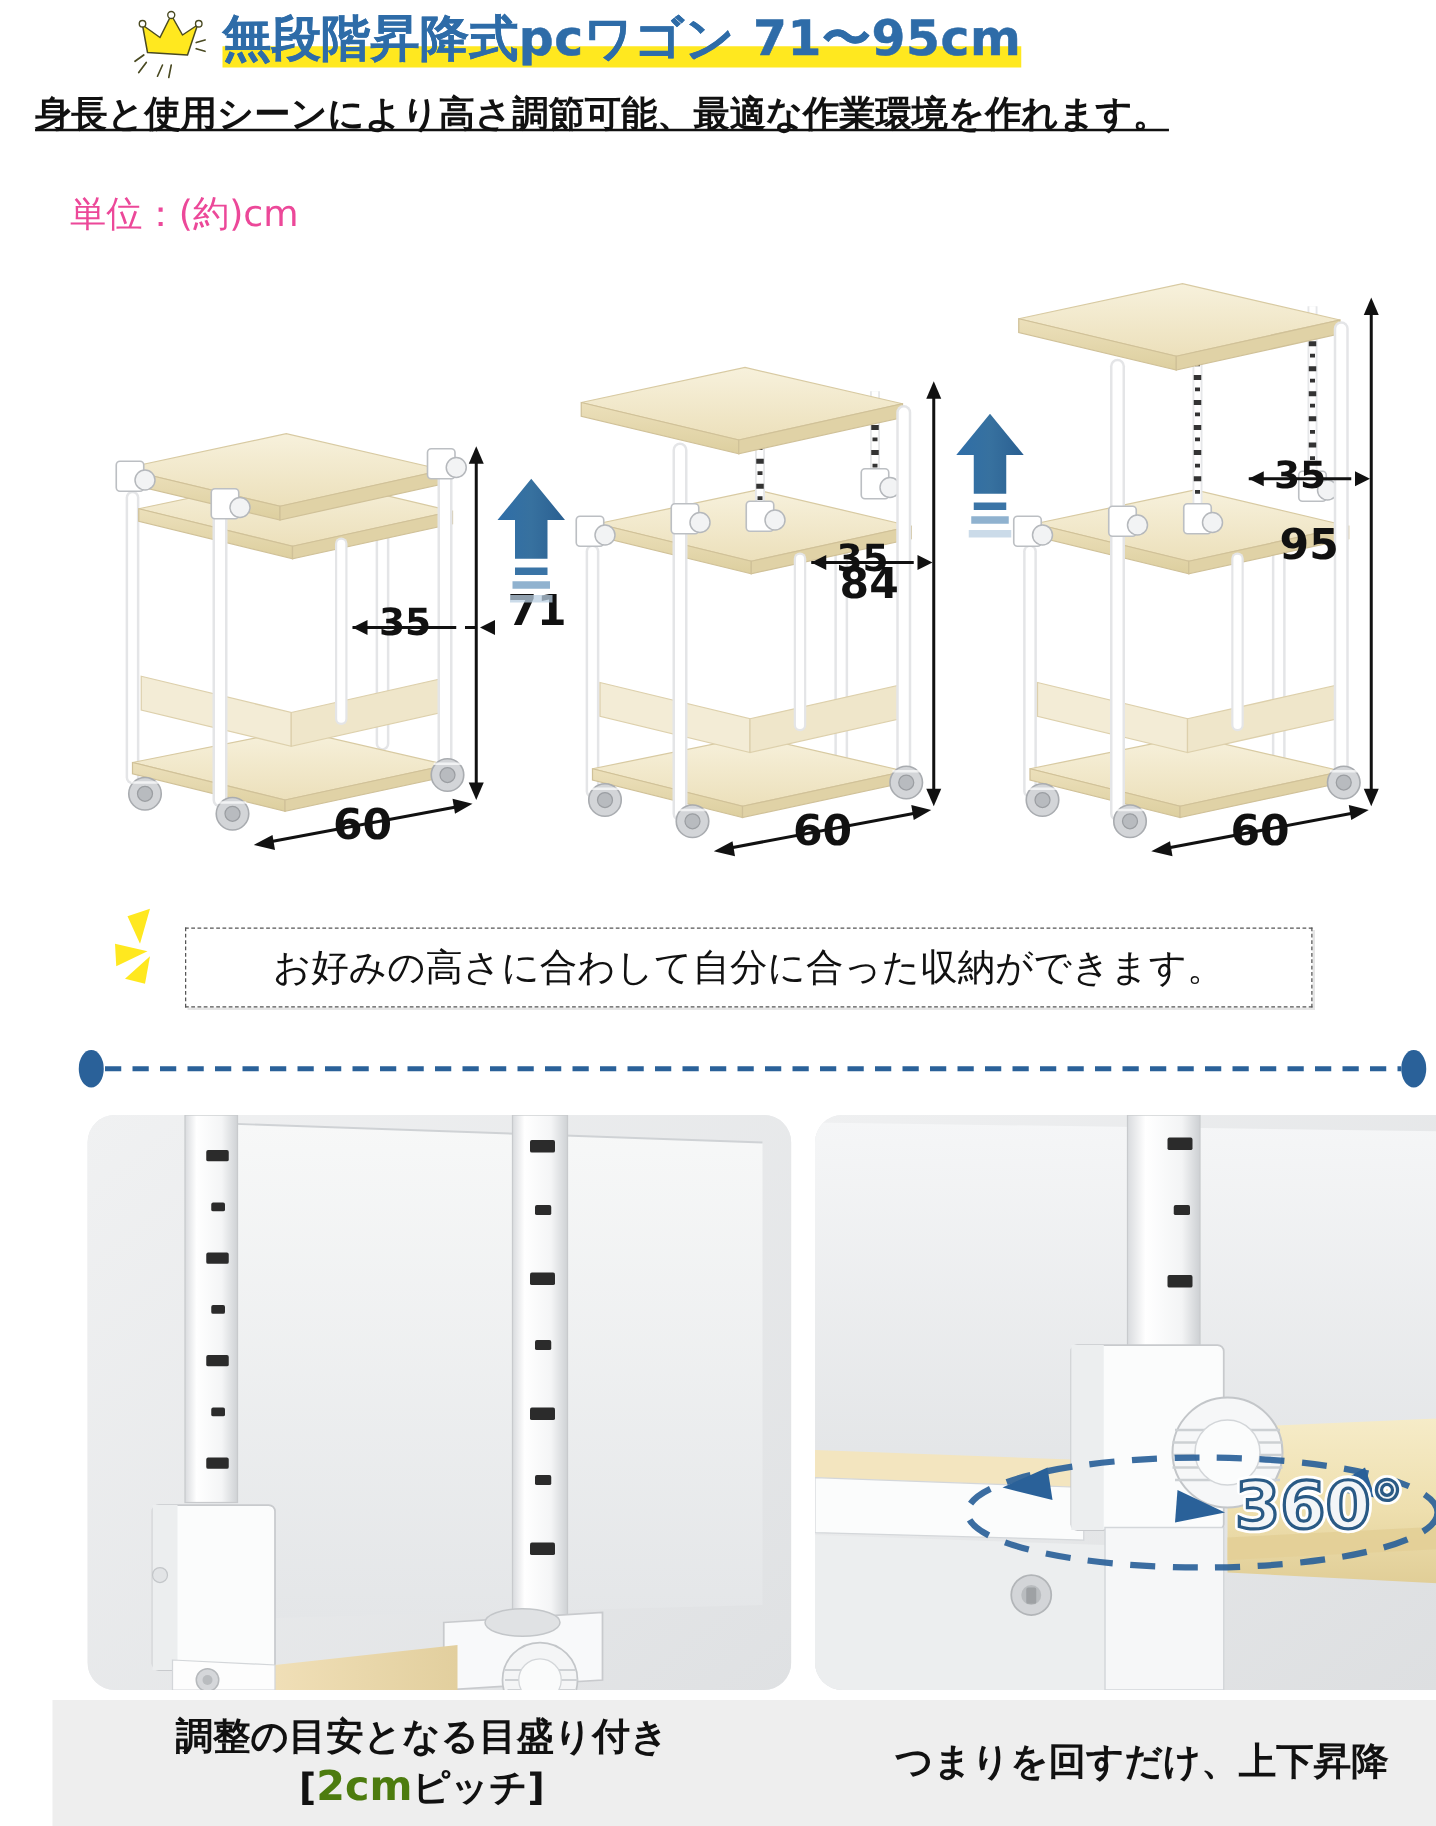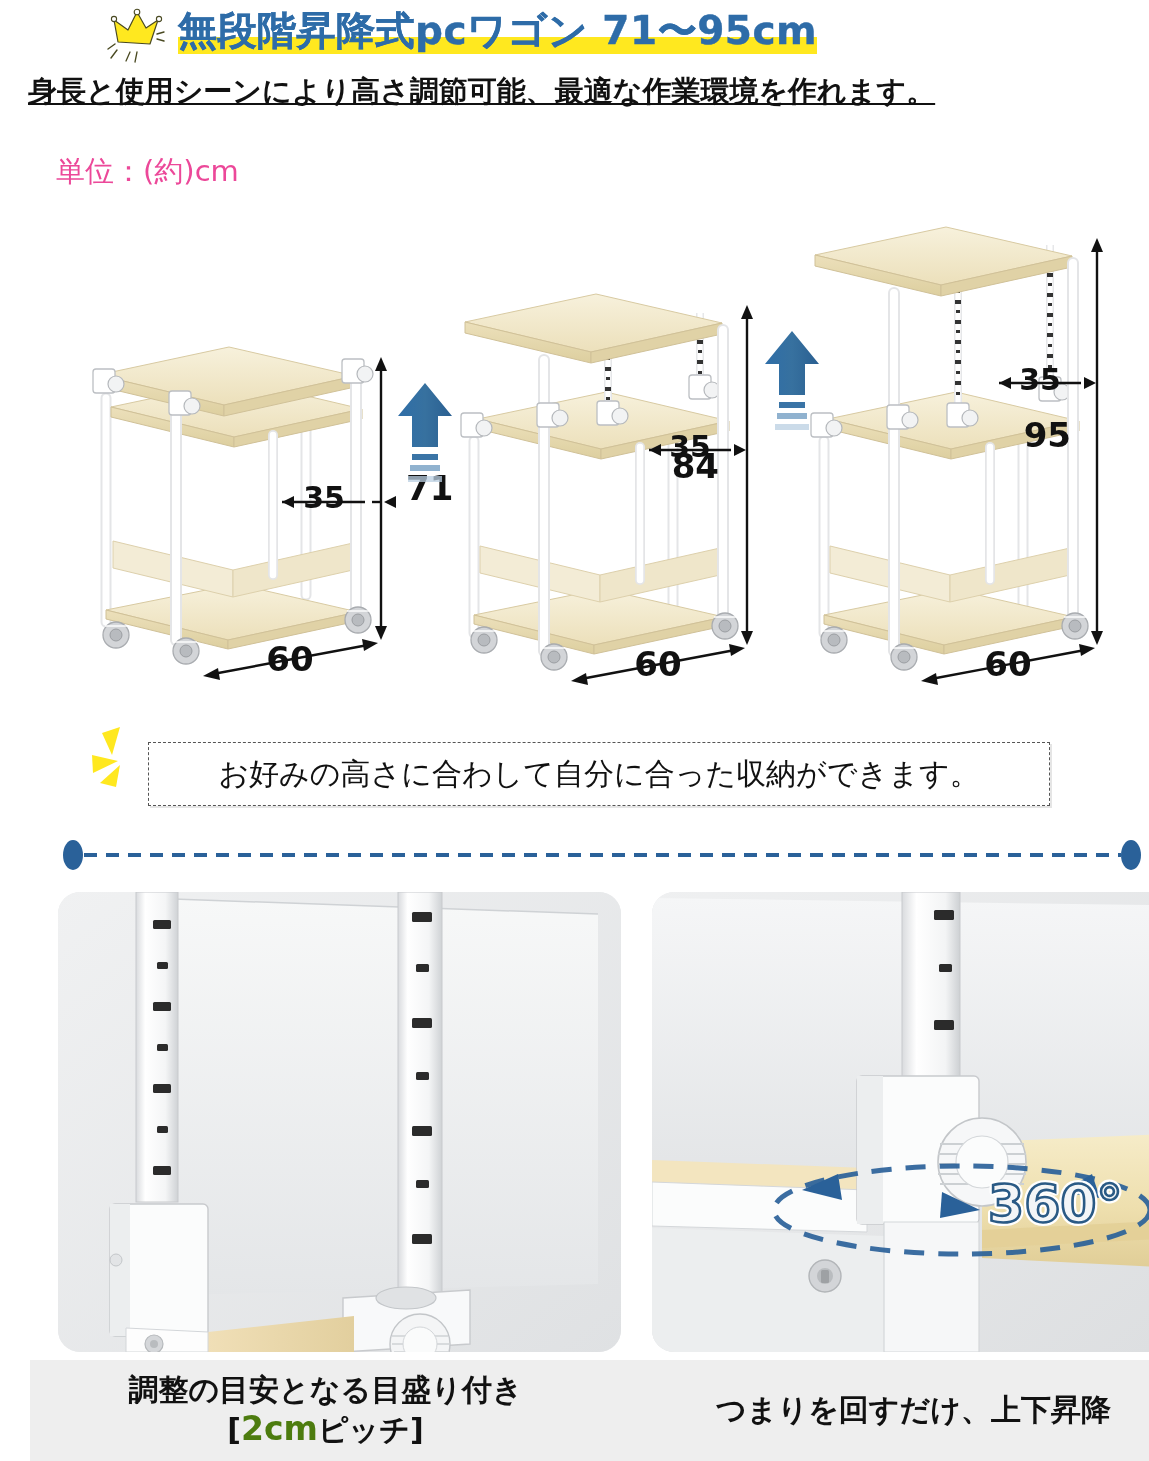--- a/index.html
+++ b/index.html
@@ -60,21 +60,21 @@
     font-size:30px;font-weight:500;color:#111;white-space:nowrap;
     font-family:"DejaVu Sans","Liberation Sans",sans-serif;
   }
 
   
   .divider{position:absolute;left:0;top:838px;width:1149px;height:34px;}
 
   
   .panels{position:absolute;left:0;top:892px;width:1149px;height:569px;}
   .panel{position:absolute;top:0;width:563px;height:569px;}
-  .panel.left{left:2px;padding-left:28px;}
+  .panel.left{left:14px;padding-left:28px;}
   .panel.right{left:584px;padding-left:40px;}
   .photo{
     position:relative;width:100%;height:460px;
     border-radius:22px;overflow:hidden;
     background:#e9eaec;
   }
   .cap{
     position:absolute;left:0;top:468px;width:100%;height:101px;
     background:#eeeeee;
     display:flex;flex-direction:column;align-items:center;justify-content:center;

